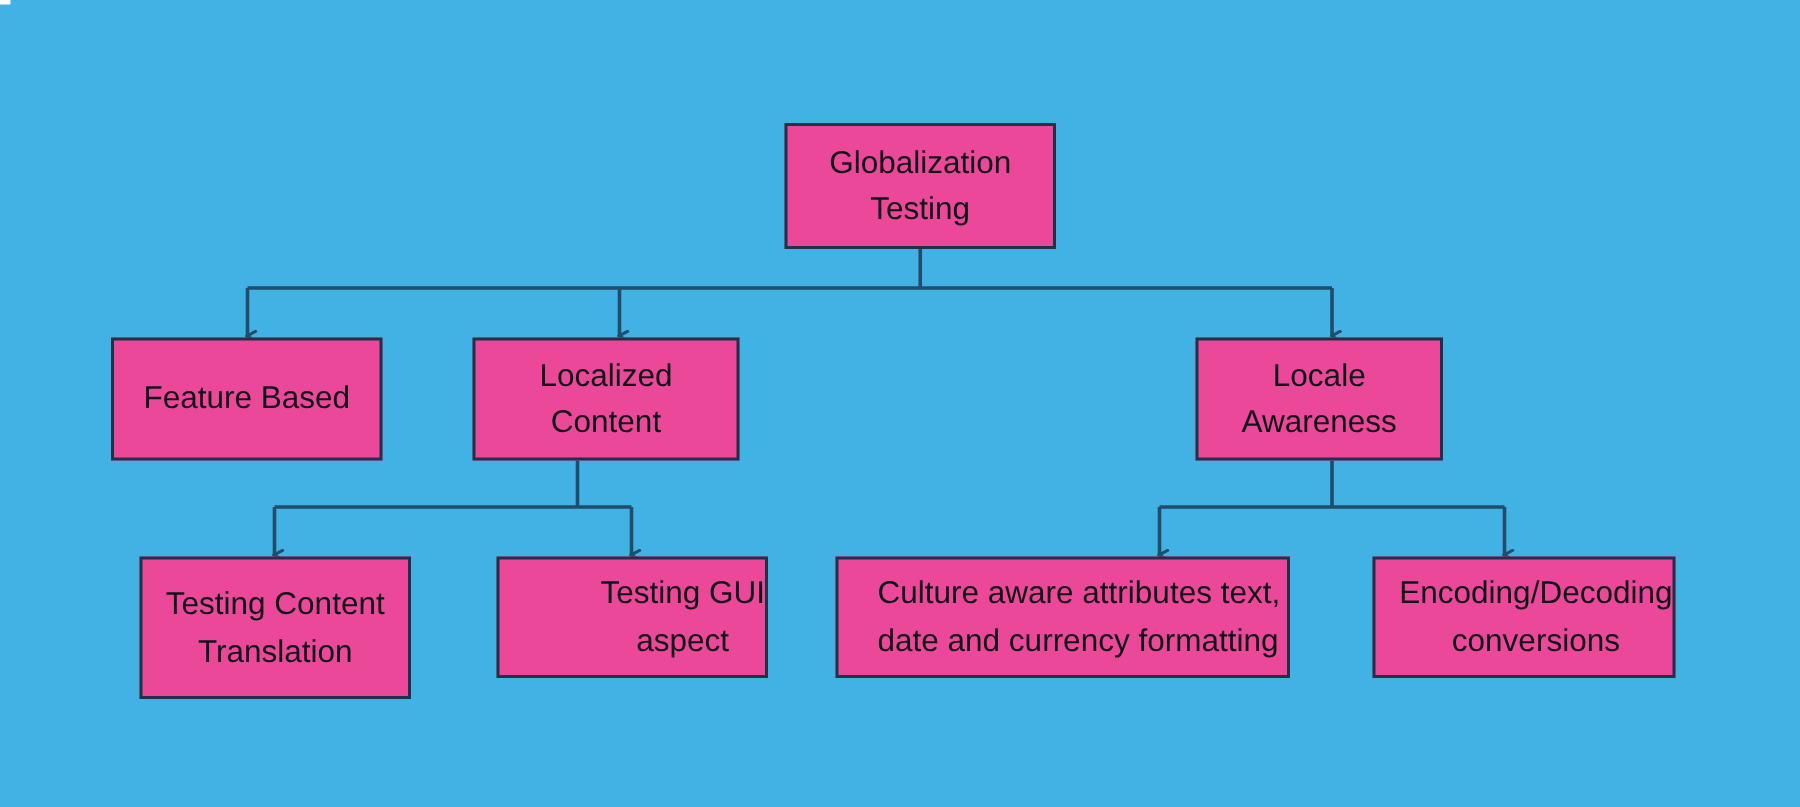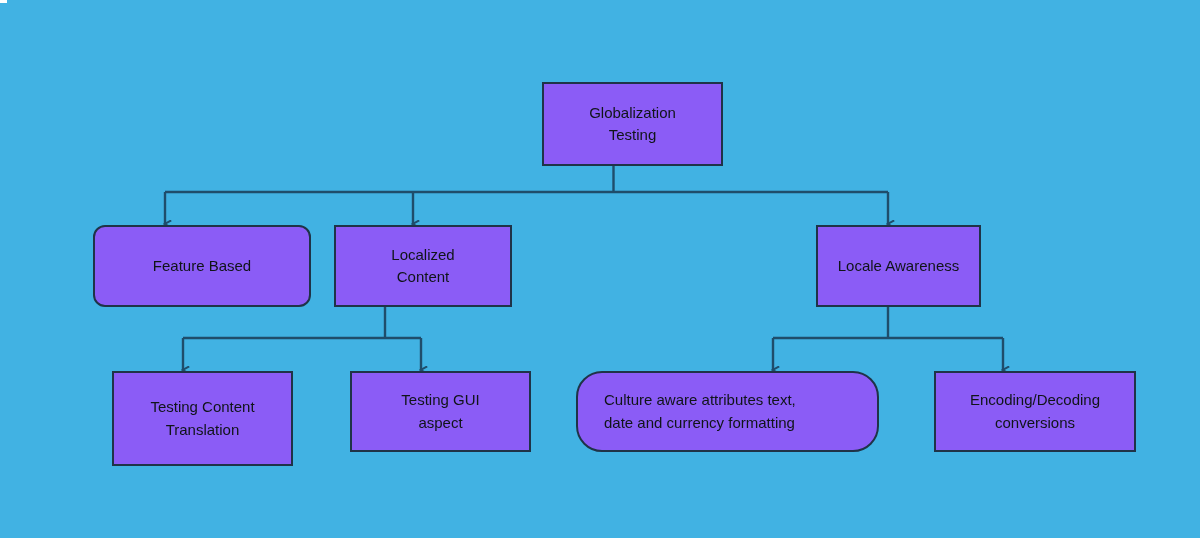--- a/index.html
+++ b/index.html
@@ -31,37 +31,35 @@
     position: absolute;
     left: 0;
     top: 0;
     width: 1200px;
     height: 538px;
     pointer-events: none;
   }
   .node {
     position: absolute;
     box-sizing: border-box;
-    background: #8b5cf6;
+    background: #ec4899;
     border: 2px solid #1f3348;
     display: flex;
     align-items: center;
     justify-content: center;
     color: #101418;
-    font-size: 15px;
+    font-size: 21px;
     line-height: 1.5;
     text-align: center;
     white-space: pre-line;
-    margin-left: 19px;
   }
   .node.align-left {
     justify-content: flex-start;
     text-align: left;
     padding-left: 26px;
-    border-radius: 26px;
   }
   .node-label {
     display: block;
     white-space: pre-line;
   }
 </style>
 </head>
 <body>
 
 <div id="diagram-canvas">
@@ -95,46 +93,46 @@
       <path d="M773,338 L773,370" marker-end="url(#arrow)"></path>
       <path d="M1003,338 L1003,370" marker-end="url(#arrow)"></path>
     </g>
   </svg>
 
   <div class="node" style="left:523px; top:82px; width:181px; height:84px;">
     <span class="node-label">Globalization
 Testing</span>
   </div>
 
-  <div class="node" style="left:74px; top:225px; width:218px; height:82px;border-radius:12px;">
+  <div class="node" style="left:74px; top:225px; width:181px; height:82px;">
     <span class="node-label">Feature Based</span>
   </div>
 
   <div class="node" style="left:315px; top:225px; width:178px; height:82px;">
     <span class="node-label">Localized
 Content</span>
   </div>
 
   <div class="node" style="left:797px; top:225px; width:165px; height:82px;">
     <span class="node-label">Locale Awareness</span>
   </div>
 
   <div class="node" style="left:93px; top:371px; width:181px; height:95px;">
     <span class="node-label">Testing Content
 Translation</span>
   </div>
 
-  <div class="node" style="left:331px; top:371px; width:181px; height:81px;">
+  <div class="node" style="left:331px; top:371px; width:181px; height:81px;justify-content:flex-end;">
     <span class="node-label">Testing GUI
 aspect</span>
   </div>
 
   <div class="node align-left" style="left:557px; top:371px; width:303px; height:81px;">
     <span class="node-label">Culture aware attributes text,
 date and currency formatting</span>
   </div>
 
-  <div class="node" style="left:915px; top:371px; width:202px; height:81px;">
+  <div class="node" style="left:915px; top:371px; width:202px; height:81px;justify-content:flex-end;">
     <span class="node-label">Encoding/Decoding
 conversions</span>
   </div>
 
 </div>
 
 </body></html>

